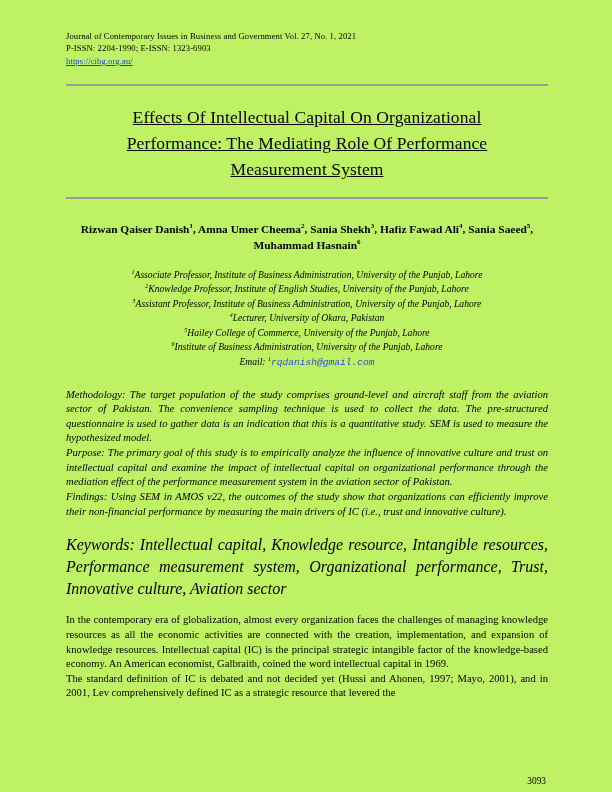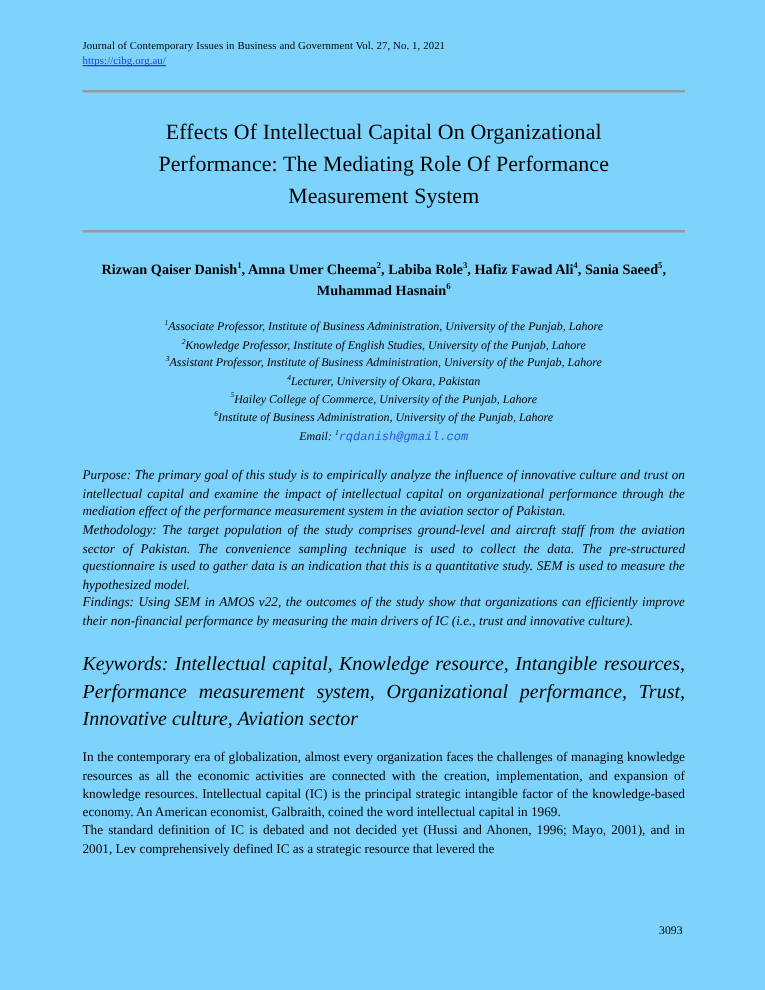--- a/index.html
+++ b/index.html
@@ -10,21 +10,21 @@
   }
   body {
     font-family: "Liberation Serif", "DejaVu Serif", serif;
     color: #000000;
   }
   .page {
     position: relative;
     width: 612px;
     height: 792px;
     margin: 0 auto;
-    background: #7dd3fc;
+    background: #bef264;
     overflow: hidden;
     box-sizing: border-box;
   }
   .content {
     position: absolute;
     left: 66px;
     top: 30px;
     width: 482px;
   }
 
@@ -57,20 +57,21 @@
 
   
   .title {
     text-align: center;
     font-size: 17.5px;
     line-height: 1.47;
     font-weight: normal;
     margin: 19px 0 0 0;
     padding: 0 22px;
     letter-spacing: 0.1px;
+    text-decoration: underline;
   }
 
   
   .authors {
     text-align: center;
     font-weight: bold;
     font-size: 11.4px;
     line-height: 1.45;
     margin-top: 22px;
     padding: 0 10px;
@@ -140,66 +141,67 @@
     text-align: justify;
   }
   .body-text p {
     margin: 0;
   }
 
   
   .page-number {
     position: absolute;
     right: 66px;
-    top: 740px;
+    top: 776px;
     font-size: 9.4px;
     text-align: left;
   }
 </style>
 </head>
 <body>
 
 <div class="page">
   <div class="content">
 
     <div class="masthead">
       <div class="line">Journal of Contemporary Issues in Business and Government Vol. 27, No. 1, 2021</div>
+      <div class="line">P-ISSN: 2204-1990; E-ISSN: 1323-6903</div>
       <div class="line"><a class="journal-url" href="#">https://cibg.org.au/</a></div>
     </div>
 
     <hr class="rule rule-top">
 
     <h1 class="title">Effects Of Intellectual Capital On Organizational Performance: The Mediating Role Of Performance Measurement System</h1>
 
     <hr class="rule rule-bottom">
 
     <div class="authors">
-      <span><span>Rizwan Qaiser Danish</span><sup>1</sup></span><span>, </span><span><span>Amna Umer Cheema</span><sup>2</sup></span><span>, </span><span><span>Labiba Role</span><sup>3</sup></span><span>, </span><span><span>Hafiz Fawad Ali</span><sup>4</sup></span><span>, </span><span><span>Sania Saeed</span><sup>5</sup></span><span>, </span><span><span>Muhammad Hasnain</span><sup>6</sup></span>
+      <span><span>Rizwan Qaiser Danish</span><sup>1</sup></span><span>, </span><span><span>Amna Umer Cheema</span><sup>2</sup></span><span>, </span><span><span>Sania Shekh</span><sup>3</sup></span><span>, </span><span><span>Hafiz Fawad Ali</span><sup>4</sup></span><span>, </span><span><span>Sania Saeed</span><sup>5</sup></span><span>, </span><span><span>Muhammad Hasnain</span><sup>6</sup></span>
     </div>
 
     <div class="affiliations">
       <span class="aff-line"><sup>1</sup><span>Associate Professor, Institute of Business Administration, University of the Punjab, Lahore</span></span>
       <span class="aff-line"><sup>2</sup><span>Knowledge Professor, Institute of English Studies, University of the Punjab, Lahore</span></span>
       <span class="aff-line"><sup>3</sup><span>Assistant Professor, Institute of Business Administration, University of the Punjab, Lahore</span></span>
       <span class="aff-line"><sup>4</sup><span>Lecturer, University of Okara, Pakistan</span></span>
       <span class="aff-line"><sup>5</sup><span>Hailey College of Commerce, University of the Punjab, Lahore</span></span>
       <span class="aff-line"><sup>6</sup><span>Institute of Business Administration, University of the Punjab, Lahore</span></span>
       <span class="aff-line"><span>Email:</span> <sup>1</sup><a class="email-link" href="#">rqdanish@gmail.com</a></span>
     </div>
 
     <div class="abstract">
+      <p>Methodology: The target population of the study comprises ground-level and aircraft staff from the aviation sector of Pakistan. The convenience sampling technique is used to collect the data. The pre-structured questionnaire is used to gather data is an indication that this is a quantitative study. SEM is used to measure the hypothesized model.</p>
       <p>Purpose: The primary goal of this study is to empirically analyze the influence of innovative culture and trust on intellectual capital and examine the impact of intellectual capital on organizational performance through the mediation effect of the performance measurement system in the aviation sector of Pakistan.</p>
-      <p>Methodology: The target population of the study comprises ground-level and aircraft staff from the aviation sector of Pakistan. The convenience sampling technique is used to collect the data. The pre-structured questionnaire is used to gather data is an indication that this is a quantitative study. SEM is used to measure the hypothesized model.</p>
       <p>Findings: Using SEM in AMOS v22, the outcomes of the study show that organizations can efficiently improve their non-financial performance by measuring the main drivers of IC (i.e., trust and innovative culture).</p>
     </div>
 
     <div class="keywords">Keywords: Intellectual capital, Knowledge resource, Intangible resources, Performance measurement system, Organizational performance, Trust, Innovative culture, Aviation sector</div>
 
 
     <div class="body-text">
       <p>In the contemporary era of globalization, almost every organization faces the challenges of managing knowledge resources as all the economic activities are connected with the creation, implementation, and expansion of knowledge resources. Intellectual capital (IC) is the principal strategic intangible factor of the knowledge-based economy. An American economist, Galbraith, coined the word intellectual capital in 1969.</p>
-      <p>The standard definition of IC is debated and not decided yet (Hussi and Ahonen, 1996; Mayo, 2001), and in 2001, Lev comprehensively defined IC as a strategic resource that levered the</p>
+      <p>The standard definition of IC is debated and not decided yet (Hussi and Ahonen, 1997; Mayo, 2001), and in 2001, Lev comprehensively defined IC as a strategic resource that levered the</p>
     </div>
 
   </div>
 
   <div class="page-number">3093</div>
 </div>
 
 </body></html>

